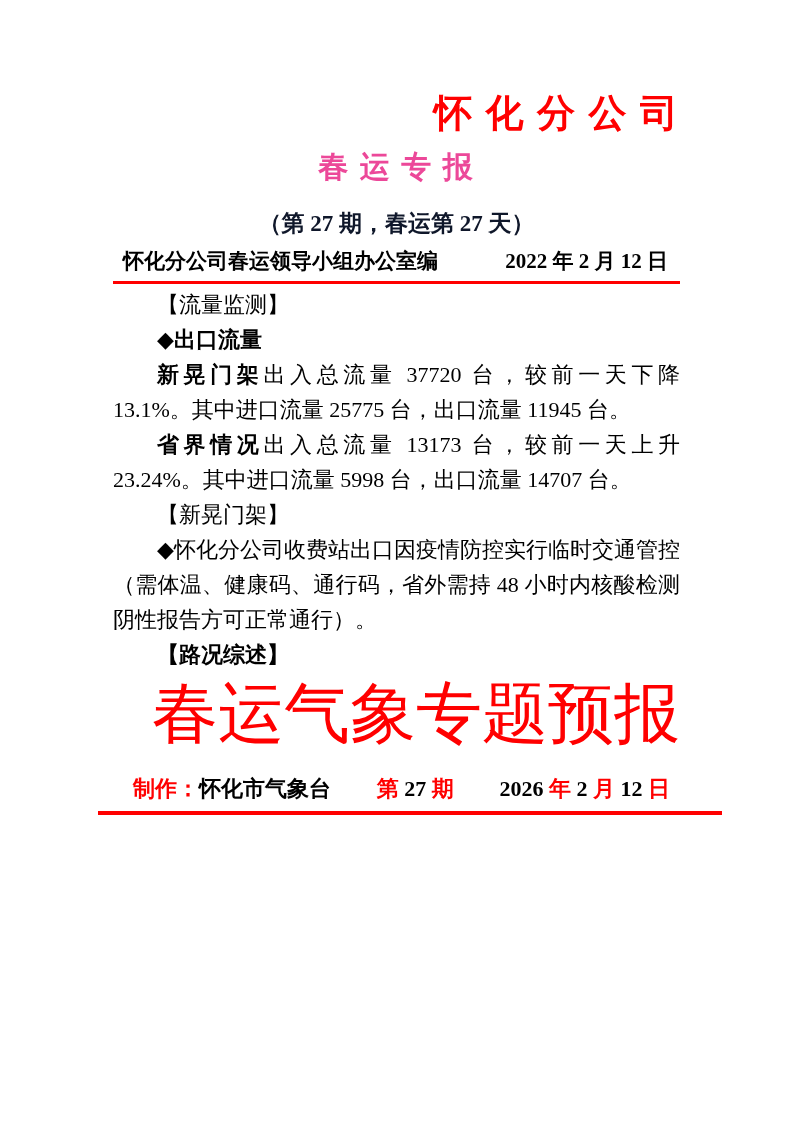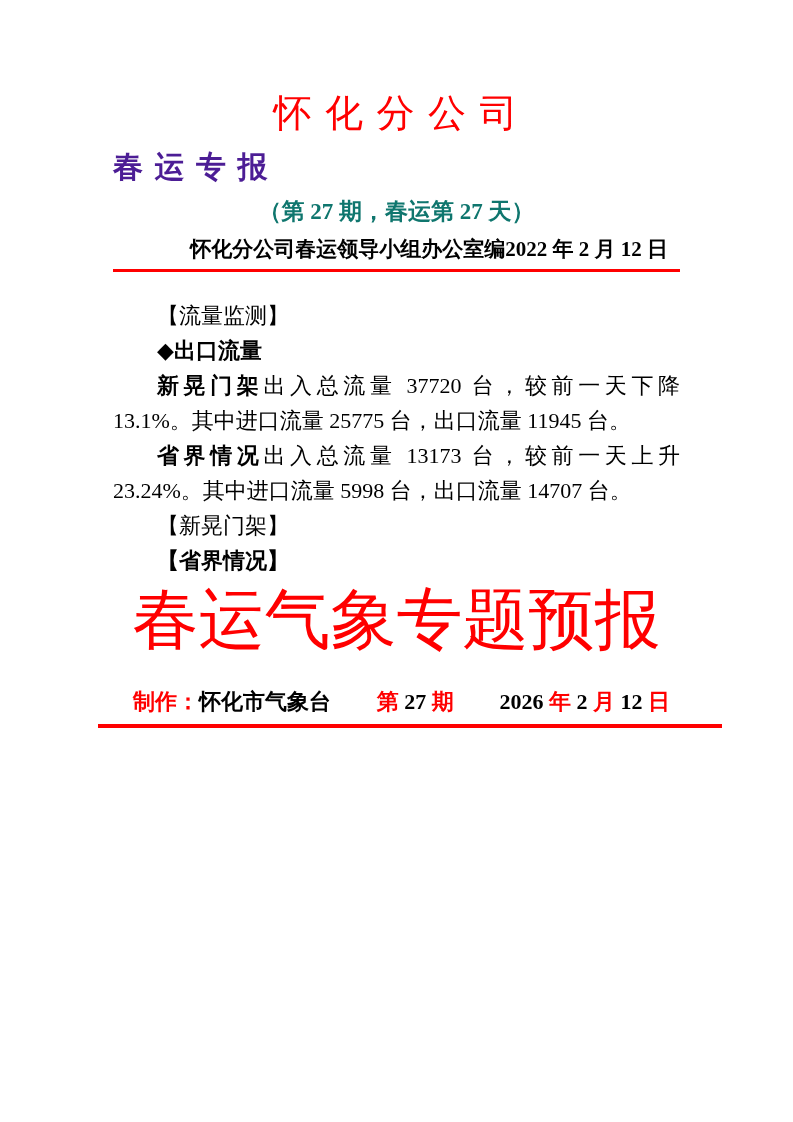--- a/index.html
+++ b/index.html
@@ -14,57 +14,57 @@
     font-family: "Liberation Serif", "DejaVu Serif", serif;
     color: #000000;
     overflow: hidden;
   }
   .red { color: #ff0000; }
 
   
   .company-title {
     margin: 0 0 8px 0;
     font-size: 38px;
-    font-weight: normal;
+    font-weight: bold;
     color: #ff0000;
-    text-align: center;
+    text-align: right;
     letter-spacing: 2px;
     white-space: nowrap;
   }
   .report-title {
-    margin: 0 0 8px 0;
+    margin: 0 0 20px 0;
     font-size: 30px;
     font-weight: bold;
-    color: #4c1d95;
-    text-align: left;
+    color: #ec4899;
+    text-align: center;
     letter-spacing: 2px;
     white-space: nowrap;
   }
   .issue-info {
     font-size: 23px;
     font-weight: bold;
-    color: #0f766e;
+    color: #0f172a;
     text-align: center;
     margin-bottom: 6px;
     white-space: nowrap;
   }
   .editor-row {
     display: flex;
-    justify-content: flex-end;
+    justify-content: space-between;
     align-items: baseline;
     font-size: 21px;
     font-weight: bold;
     padding: 2px 12px 6px 10px;
     border-bottom: 3px solid #ff0000;
     white-space: nowrap;
   }
 
   
   .body-main {
-    margin-top: 26px;
+    margin-top: 3px;
     font-size: 22px;
     line-height: 35px;
   }
   .body-main p {
     margin: 0;
     text-align: justify;
     text-indent: 2em;
   }
   .sec-heading { font-weight: normal; }
   .sec-heading-sans {
@@ -73,26 +73,26 @@
   }
   .subheading { font-weight: bold; }
   .gantry-label { font-weight: bold; }
 
   .weather-banner {
     margin-top: 2px;
     font-size: 66px;
     line-height: 80px;
     font-weight: normal;
     color: #ff0000;
-    text-align: center;
+    text-align: right;
     white-space: nowrap;
   }
 
   
-  .report-footer { margin-top: 27px; }
+  .report-footer { margin-top: 20px; }
   .footer-row {
     display: flex;
     justify-content: space-between;
     align-items: baseline;
     font-size: 22px;
     font-weight: bold;
     padding: 0 10px 0 20px;
     white-space: nowrap;
   }
   .footer-rule {
@@ -117,22 +117,23 @@
   </header>
 
   <main class="body-main">
 
     <p class="sec-heading">【流量监测】</p>
     <p class="subheading">◆出口流量</p>
     <p><span class="gantry-label">新晃门架</span><span>出入总流量 37720 台，较前一天下降 13.1%。其中进口流量 25775 台，出口流量 11945 台。</span></p>
     <p><span class="gantry-label">省界情况</span><span>出入总流量 13173 台，较前一天上升 23.24%。其中进口流量 5998 台，出口流量 14707 台。</span></p>
 
     <p class="sec-heading">【新晃门架】</p>
+    <p>◆怀化分公司收费站出口因疫情防控实行临时交通管控（需体温、健康码、通行码，省外需持 48 小时内核酸检测阴性报告方可正常通行）。</p>
 
-    <p class="sec-heading sec-heading-sans">【省界情况】</p>
+    <p class="sec-heading sec-heading-sans">【路况综述】</p>
     <div class="weather-banner">春运气象专题预报</div>
 
   </main>
 
   <footer class="report-footer">
     <div class="footer-row">
       <span><span class="red">制作：</span><span>怀化市气象台</span></span>
       <span><span class="red">第</span> <span>27</span> <span class="red">期</span></span>
       <span><span>2026</span> <span class="red">年</span> <span>2</span> <span class="red">月</span> <span>12</span> <span class="red">日</span></span>
     </div>

